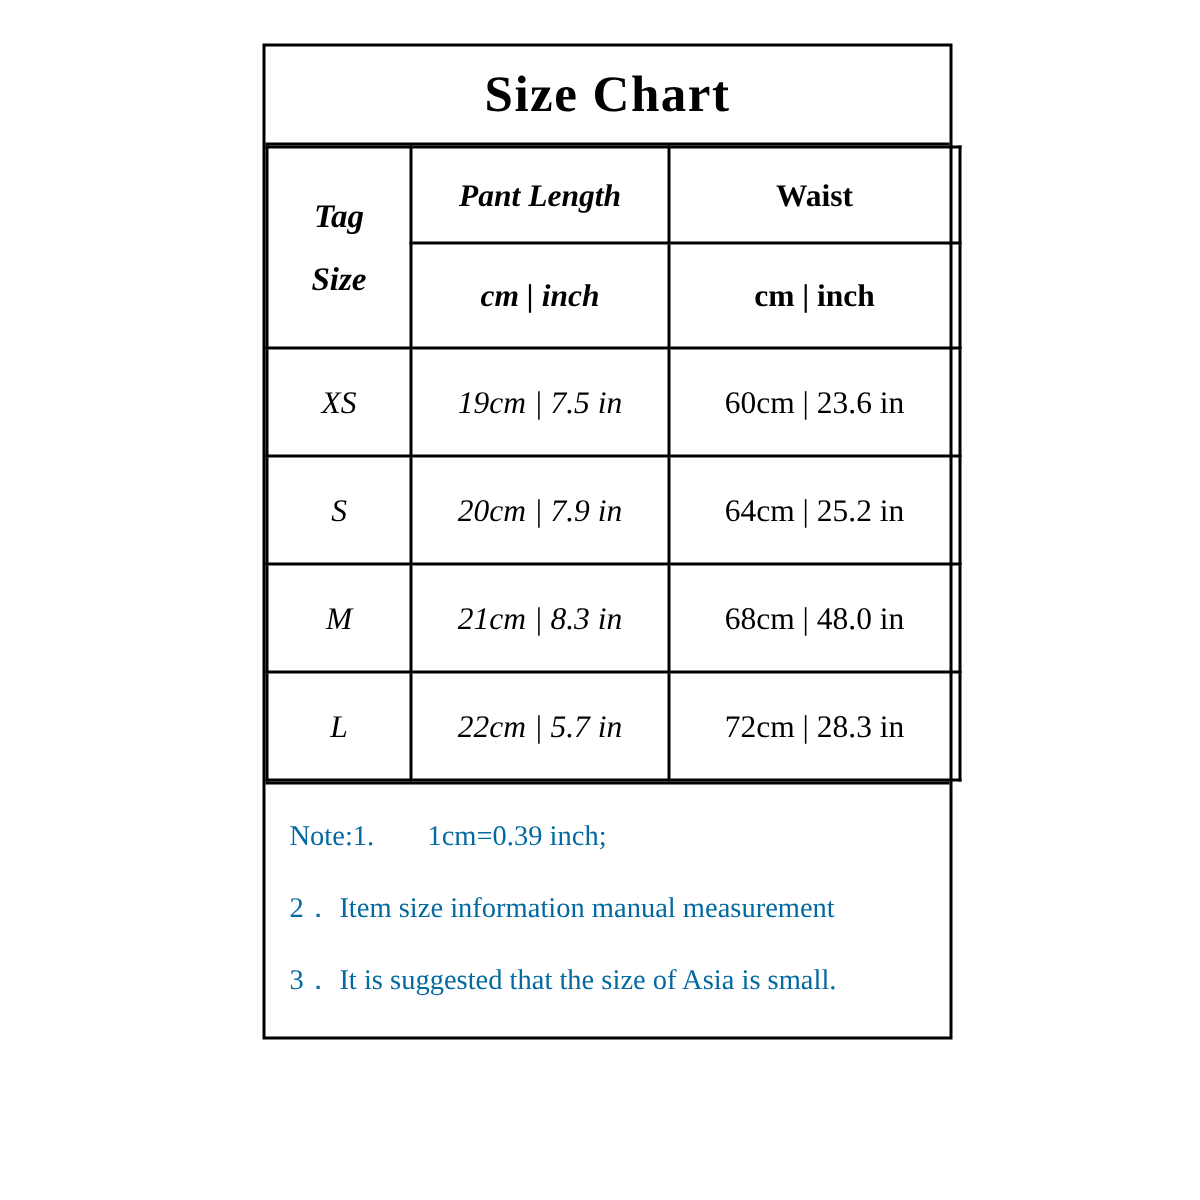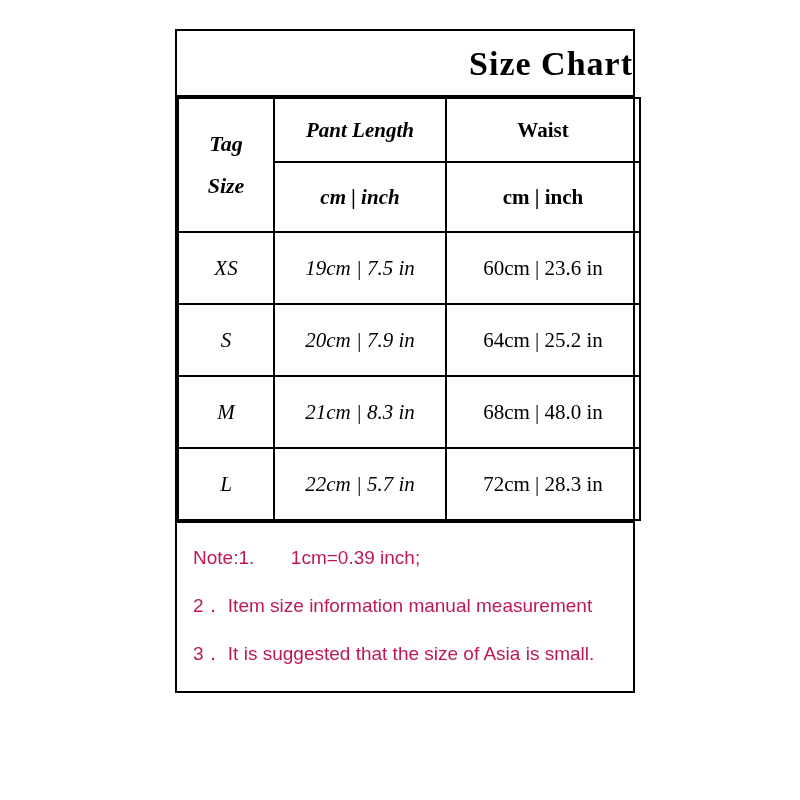--- a/index.html
+++ b/index.html
@@ -22,21 +22,21 @@
   .chart-wrap {
     position: absolute;
     left: 175px;
     top: 29px;
     width: 460px;
     border: 2px solid #000000;
     box-sizing: border-box;
     background: #ffffff;
   }
   .chart-title {
-    text-align: right;
+    text-align: center;
     font-size: 34px;
     font-weight: bold;
     letter-spacing: 1px;
     padding: 14px 0 12px 0;
     border-bottom: 2px solid #000000;
     font-family: "Liberation Serif", serif;
   }
   table.size-table {
     border-collapse: collapse;
     width: 100%;
@@ -75,23 +75,23 @@
   .row-cell {
     height: 70px;
     font-size: 21px;
   }
   .hdr-cell-top { height: 62px; }
   .hdr-cell-bot { height: 68px; }
 
   .notes {
     border-top: 2px solid #000000;
     padding: 16px 16px 18px 16px;
-    color: #be185d;
+    color: #0369a1;
     font-size: 19px;
-    font-family: Liberation Sans, sans-serif;
+    font-family: Liberation Serif, serif;
     line-height: 2.0;
   }
   .notes p {
     margin: 0 0 10px 0;
   }
   .notes p:last-child { margin-bottom: 0; }
   .note-indent { display: inline-block; width: 26px; }
 </style>
 </head>
 <body>

